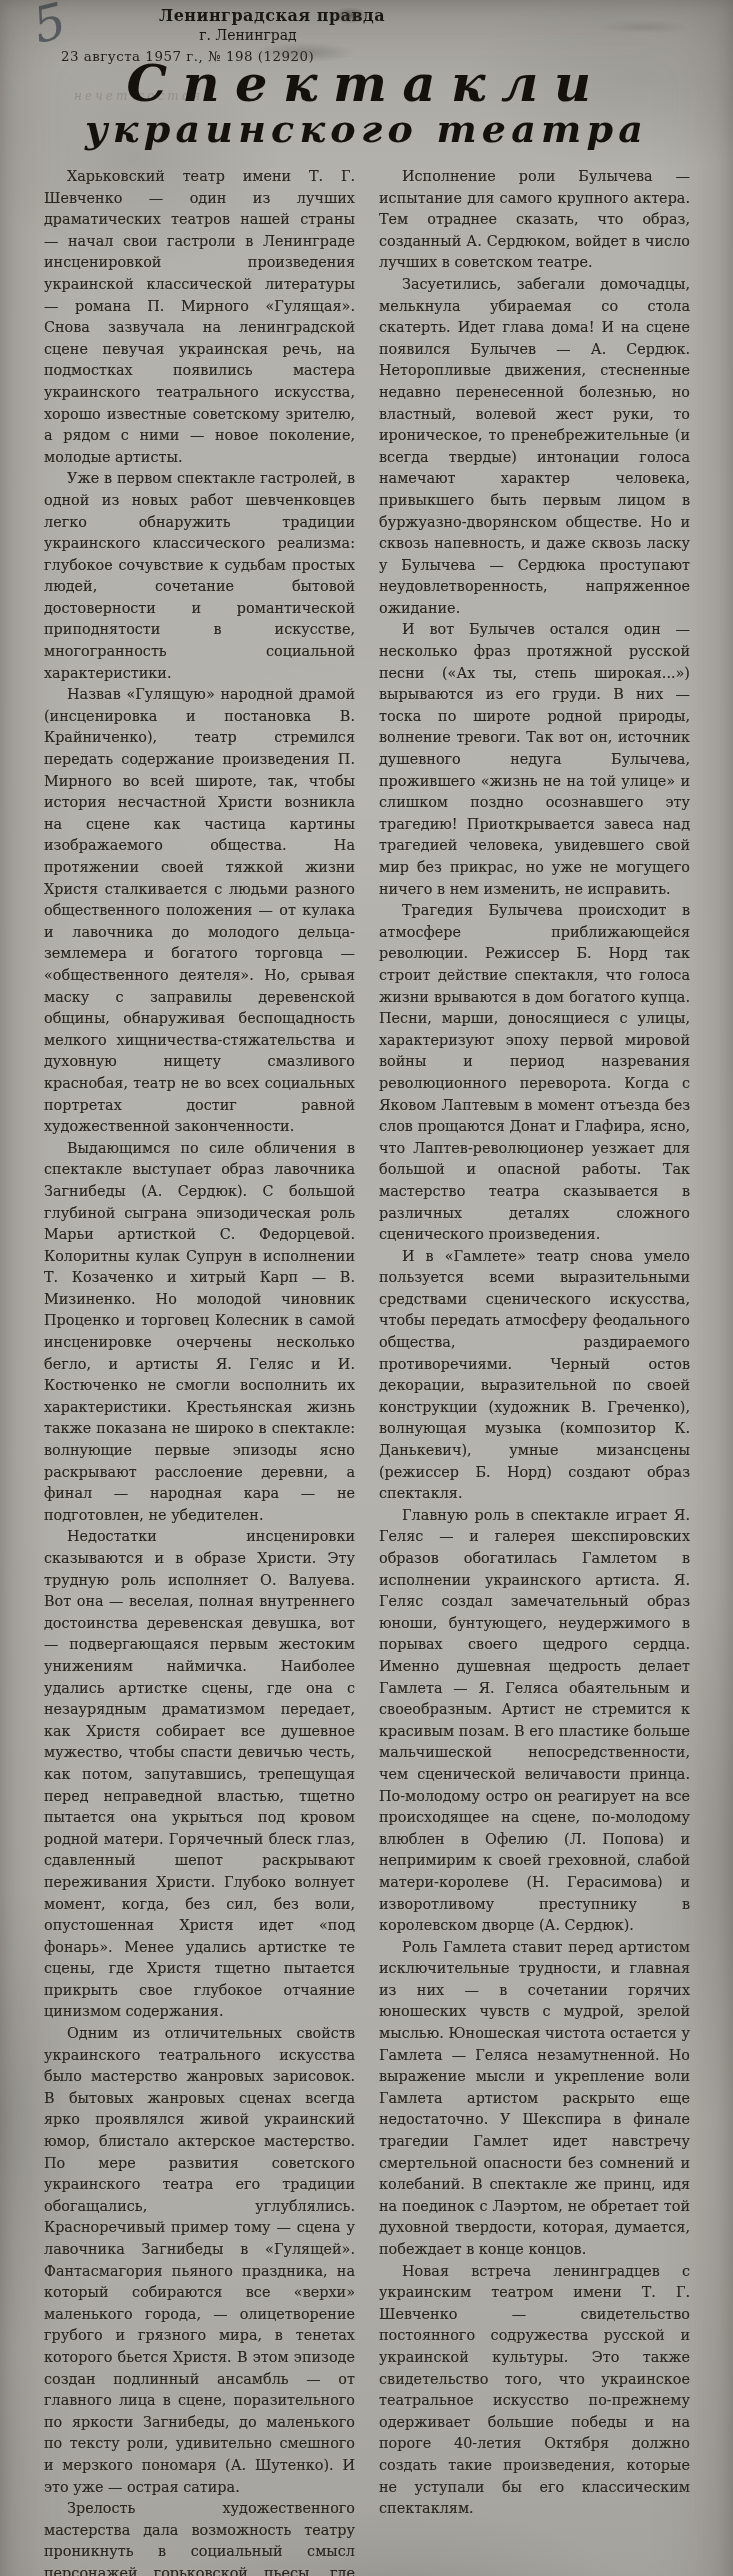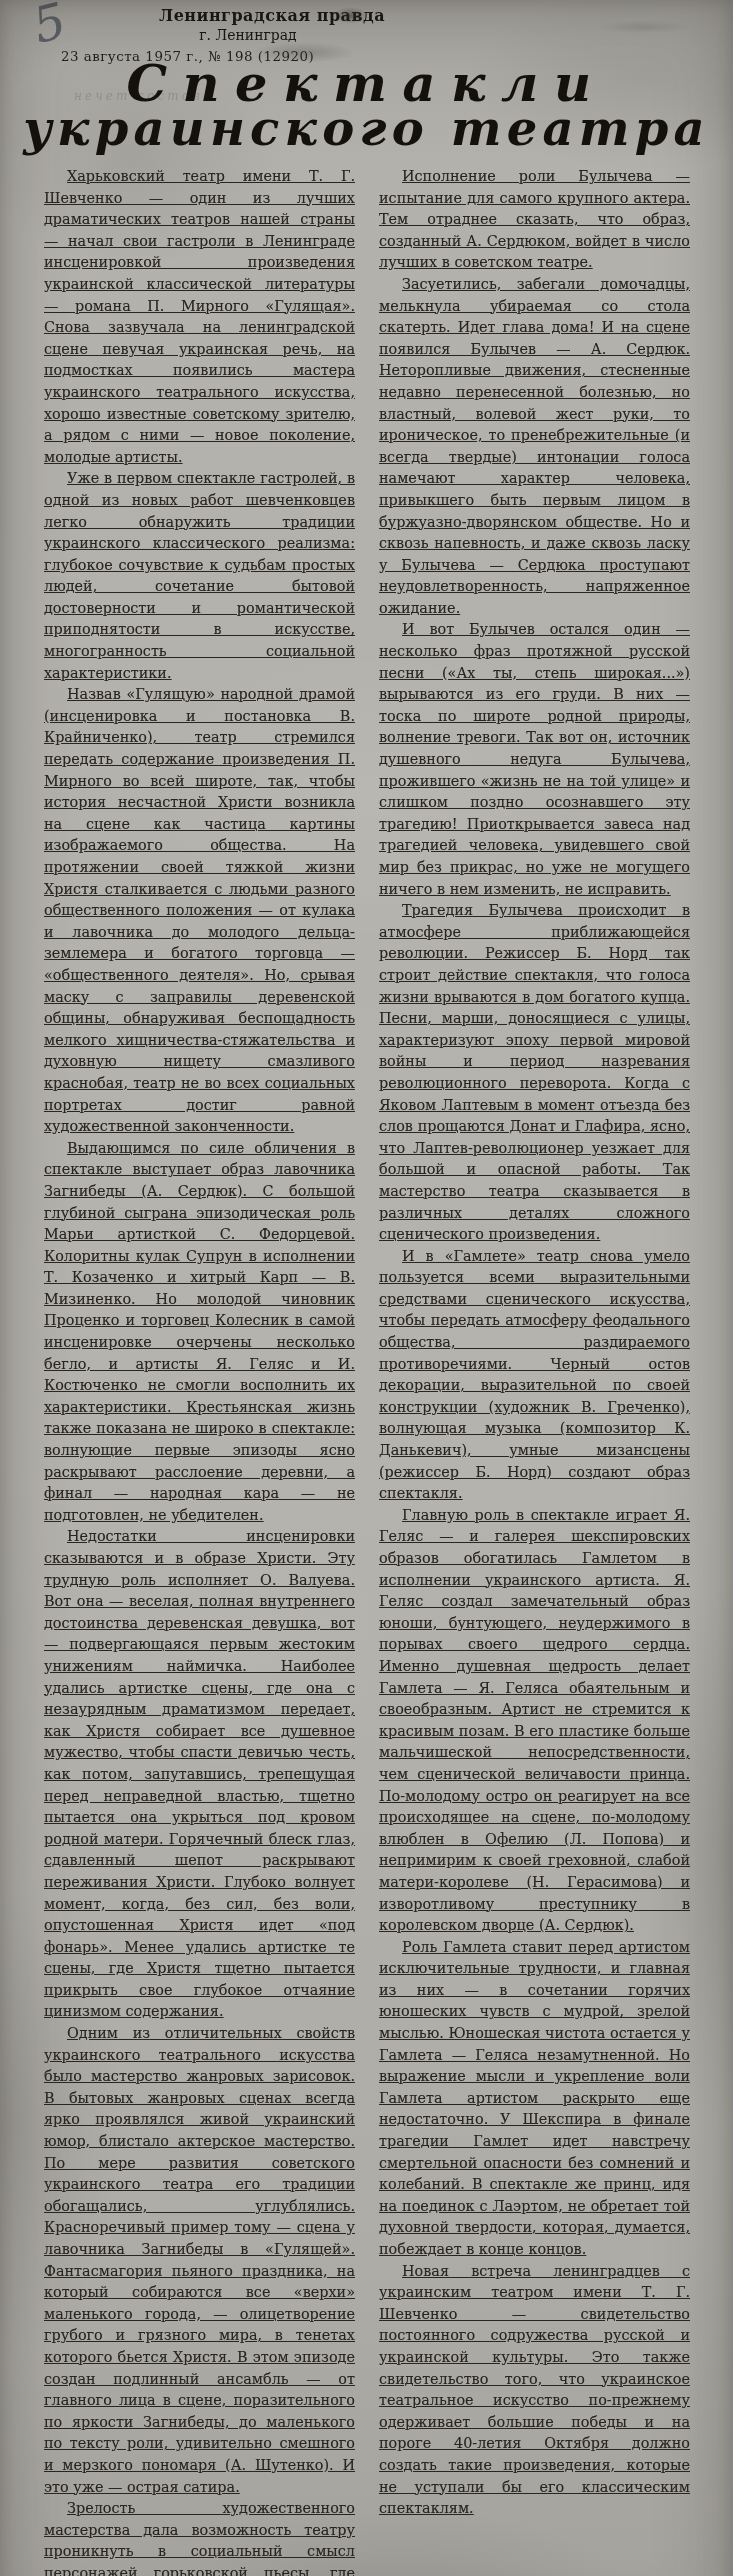--- a/index.html
+++ b/index.html
@@ -46,29 +46,29 @@
   .ghost-text{
     position:absolute;left:74px;top:89px;width:582px;z-index:0;
     font-size:12px;letter-spacing:3.1px;color:#7f7d74;opacity:.55;
     filter:blur(0.7px);font-style:italic;
   }
   .article-title{
     position:absolute;left:0;top:61px;width:100%;margin:0;z-index:1;
     text-align:center;font-style:italic;font-weight:bold;color:#14110c;
   }
   .title-line1{display:block;font-size:51px;line-height:45px;letter-spacing:15.5px;}
-  .title-line2{display:block;font-size:48px;line-height:45px;letter-spacing:5.2px;}
+  .title-line2{display:block;font-size:38px;line-height:45px;letter-spacing:5.2px;}
 
   .columns{
     position:absolute;left:44px;top:166px;width:646px;z-index:1;
     display:flex;gap:24px;
   }
   .col{width:311px;font-size:14.4px;line-height:21.6px;text-align:justify;
     color:#29261f;text-shadow:0 0 0.5px rgba(41,38,31,0.35);}
-  .col p{margin:0;text-indent:23px;text-decoration:underline;}
+  .col p{margin:0;text-indent:23px;}
   .col p.cont{text-indent:0;}
 </style>
 </head>
 <body>
 
 <div class="scan">
   <div class="mottle"></div>
 
   <div class="handwritten">5</div>
 

